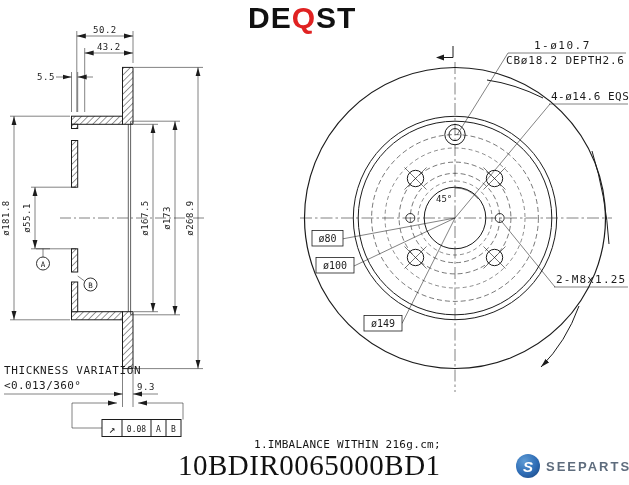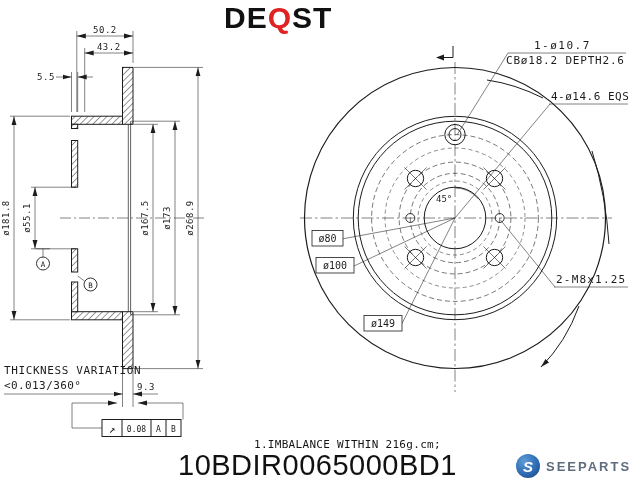--- a/index.html
+++ b/index.html
@@ -1,30 +1,30 @@
 <!DOCTYPE html>
 <html><head>
 <meta charset="utf-8">
 <style>
   html,body{margin:0;padding:0;background:#ffffff;}
   #stage{position:relative;width:629px;height:485px;background:#fff;overflow:hidden;
          font-family:"DejaVu Sans Mono",monospace;color:#1c1c1c;}
   
-  .brand{position:absolute;top:1px;left:224px;font-family:"Liberation Sans",sans-serif;
+  .brand{position:absolute;top:1px;left:248px;font-family:"Liberation Sans",sans-serif;
          font-weight:800;font-size:30px;letter-spacing:1px;color:#111;}
   .brand .accent{color:#e02222;}
   
   svg#draw{position:absolute;left:0;top:0;}
   .dt{font-family:"DejaVu Sans Mono",monospace;fill:#1c1c1c;}
   
   .tech{position:absolute;left:254px;top:415px;font-size:11px;line-height:12px;
         letter-spacing:0.3px;color:#151515;white-space:pre;}
   .tech .t-title{padding-left:11px;}
   
-  .pn{position:absolute;left:178px;top:449px;font-family:Liberation Sans, sans-serif;
+  .pn{position:absolute;left:178px;top:449px;font-family:Liberation Serif, serif;
       font-size:29px;font-weight:400;color:#111;letter-spacing:0.5px;}
   
   .seeparts{position:absolute;left:516px;top:454px;display:flex;align-items:center;gap:6px;}
   .sp-icon{width:24px;height:24px;border-radius:50%;
            background:radial-gradient(circle at 35% 30%, #5e9bd4 0%, #2e6cb5 55%, #173f77 100%);
            color:#fff;font-family:"Liberation Sans",sans-serif;font-weight:800;font-style:italic;
            font-size:15px;display:flex;align-items:center;justify-content:center;}
   .sp-text{font-family:"Liberation Sans",sans-serif;font-weight:700;font-size:13px;
            letter-spacing:2px;color:#5e6c7d;}
 </style>

